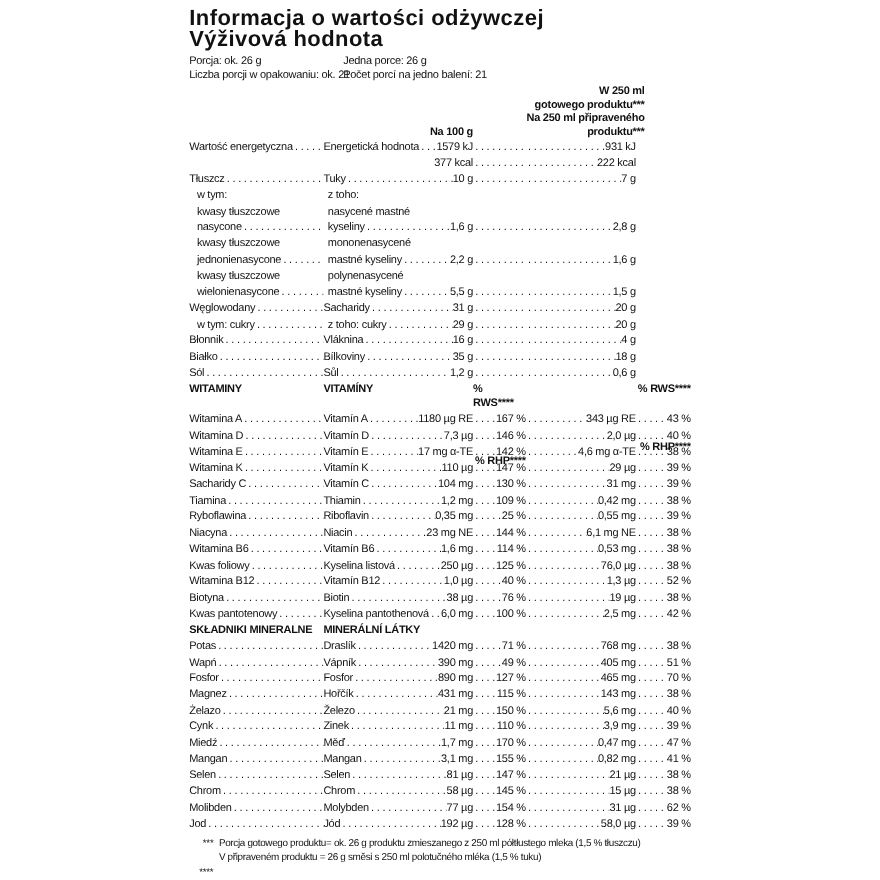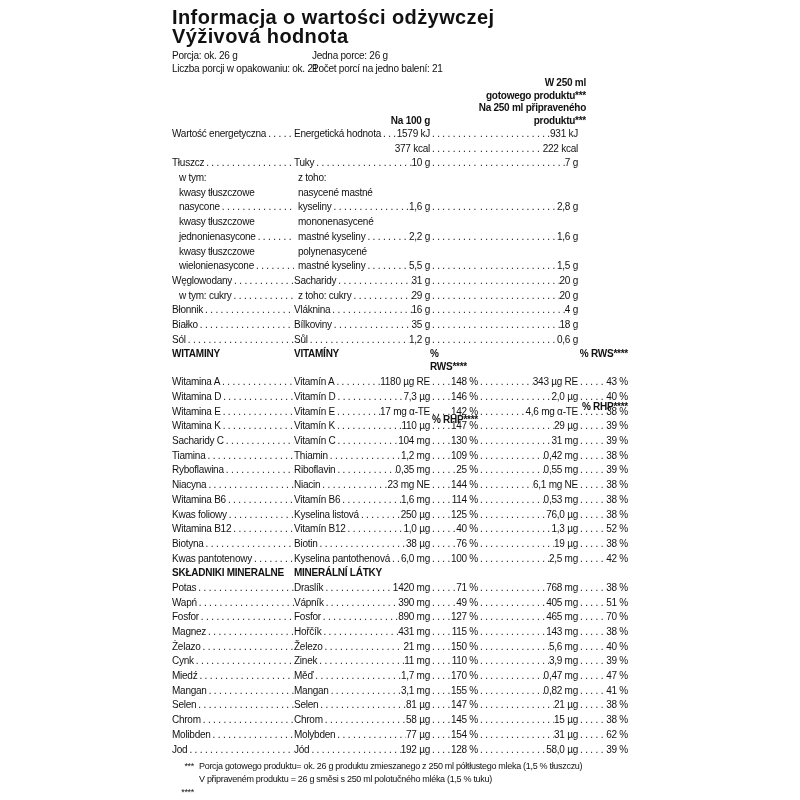--- a/index.html
+++ b/index.html
@@ -346,21 +346,21 @@
           <span class="lbl">Witamina A</span>
           <span class="leader"></span>
         </div>
         <div class="cell">
           <span class="lbl">Vitamín A</span>
           <span class="leader"></span>
           <span class="val">1180 µg RE</span>
         </div>
         <div class="cell">
           <span class="leader"></span>
-          <span class="val">148 %</span>
+          <span class="val">167 %</span>
         </div>
         <div class="cell">
           <span class="leader"></span>
           <span class="val">343 µg RE</span>
         </div>
         <div class="cell">
           <span class="leader"></span>
           <span class="val">43 %</span>
         </div>
       </div>

